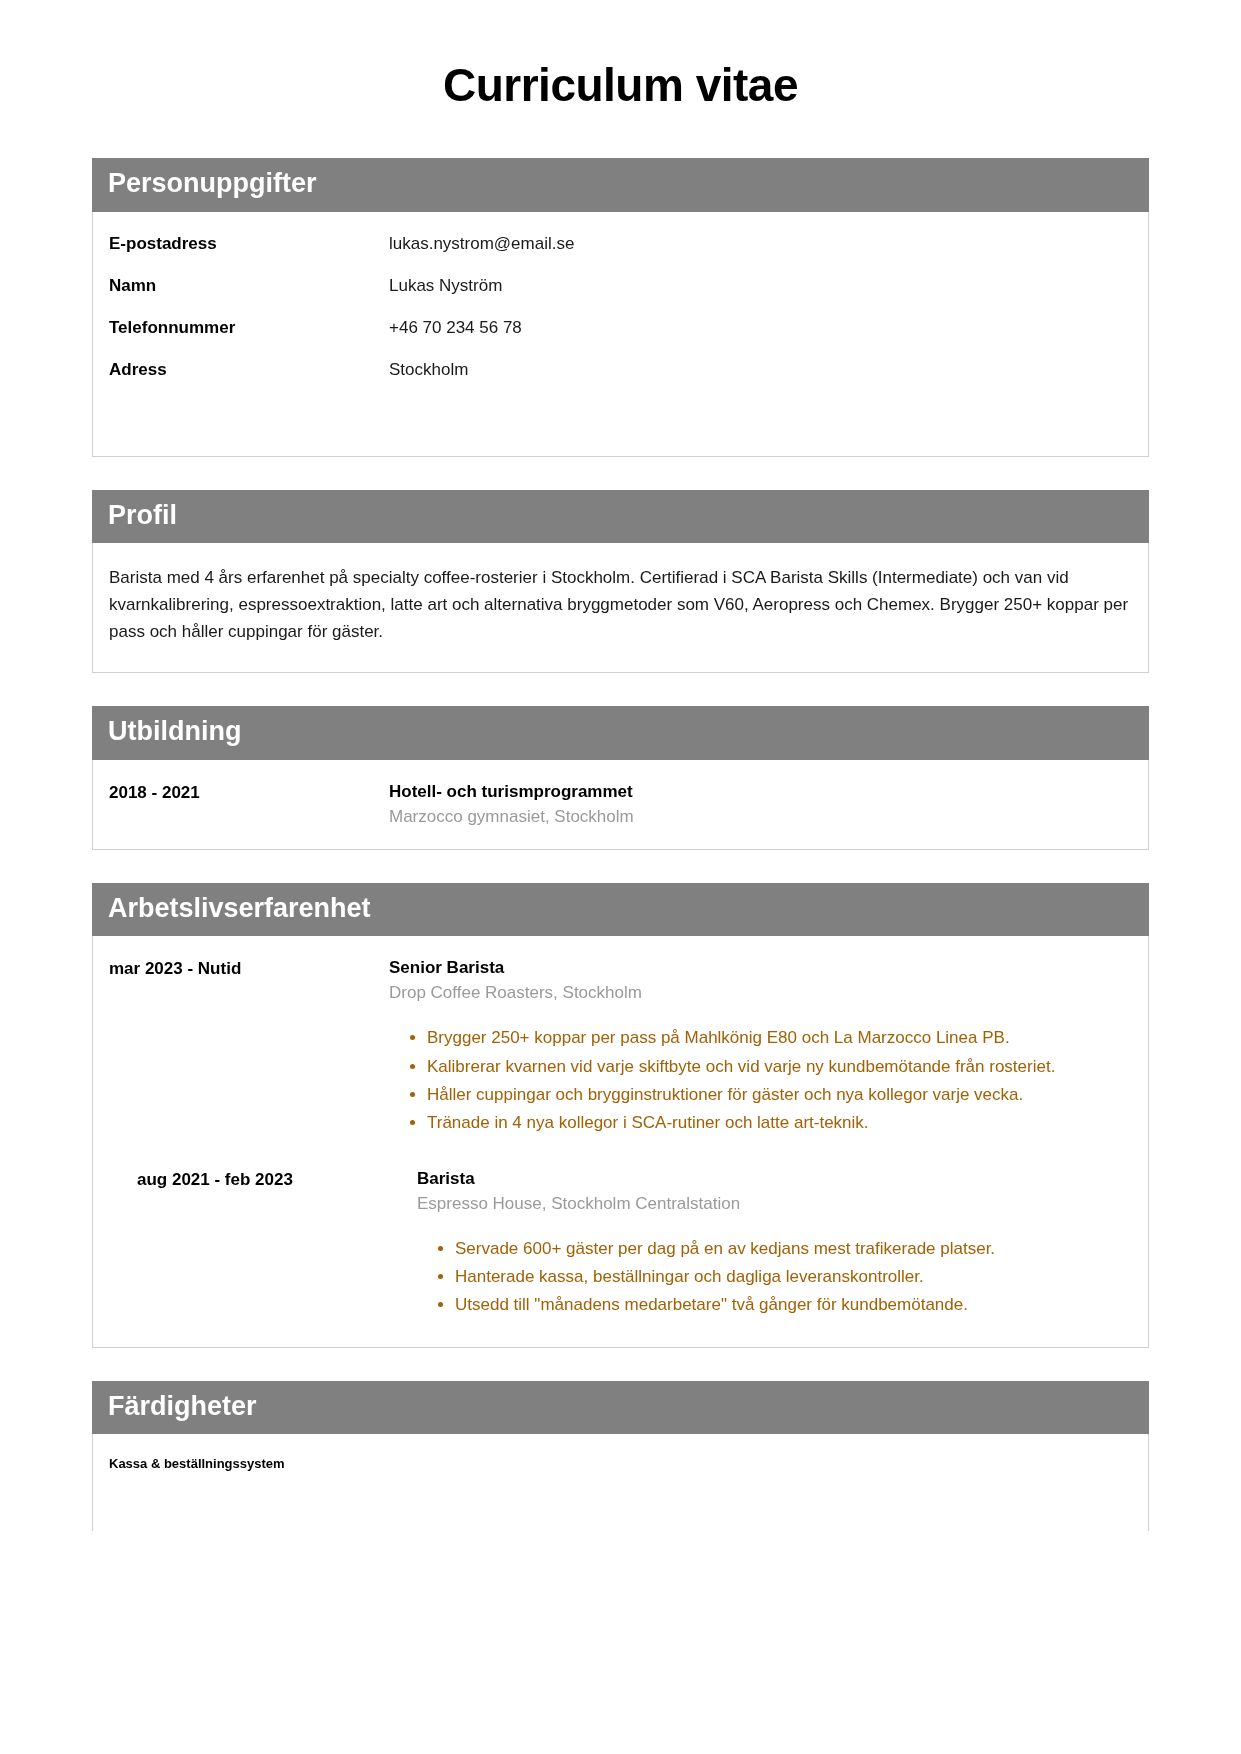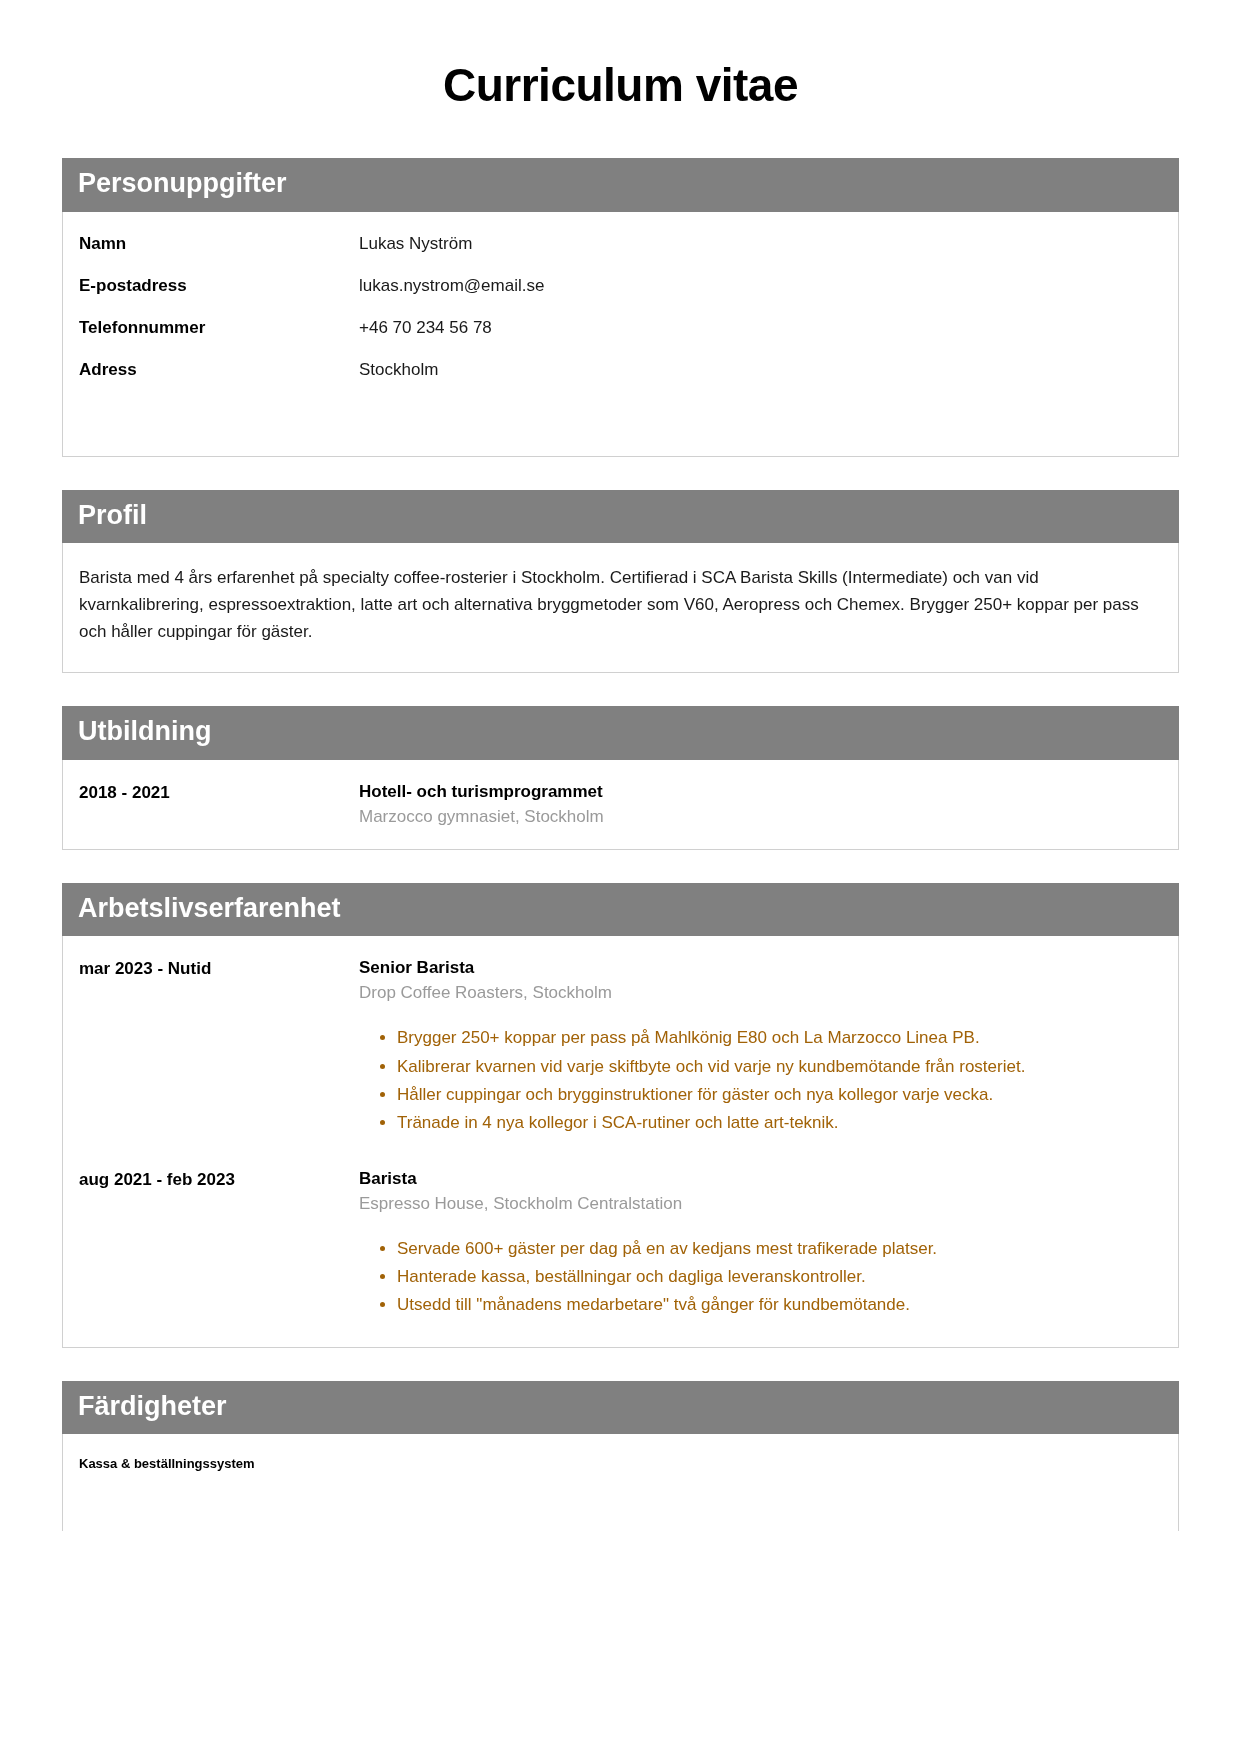--- a/index.html
+++ b/index.html
@@ -7,21 +7,21 @@
     width: 1241px;
     height: 1754px;
     background: #ffffff;
     font-family: "Liberation Sans", sans-serif;
     color: #000000;
   }
   .page {
     width: 1241px;
     height: 1754px;
     position: relative;
-    padding: 0 62px;
+    padding: 0 92px;
     overflow: hidden;
   }
   .doc-title {
     text-align: center;
     font-size: 46px;
     font-weight: bold;
     letter-spacing: -0.5px;
     padding-top: 58px;
     padding-bottom: 46px;
     color: #000;
@@ -60,21 +60,21 @@
   }
   .pd-extra { height: 28px; }
   
   .profile-text {
     font-size: 17px;
     line-height: 1.58;
     color: #1a1a1a;
   }
   
   .entry { display: flex; }
-  .entry + .entry { margin-top: 30px; }
+  .entry + .entry { margin-top: 30px; margin-left: 28px; }
   .entry-left {
     width: 280px;
     flex: 0 0 280px;
     font-size: 17px;
     font-weight: bold;
     color: #000;
     padding-top: 1px;
   }
   .entry-right { flex: 1 1 auto; }
   .entry-title {
@@ -113,26 +113,26 @@
 <body>
 
 <div class="page">
 
   <h1 class="doc-title">Curriculum vitae</h1>
 
   <div class="section">
     <div class="section-header">Personuppgifter</div>
     <div class="section-body">
       <div class="pd-row">
+        <div class="pd-label">E-postadress</div>
+        <div class="pd-value">lukas.nystrom@email.se</div>
+      </div>
+      <div class="pd-row">
         <div class="pd-label">Namn</div>
         <div class="pd-value">Lukas Nyström</div>
-      </div>
-      <div class="pd-row">
-        <div class="pd-label">E-postadress</div>
-        <div class="pd-value">lukas.nystrom@email.se</div>
       </div>
       <div class="pd-row">
         <div class="pd-label">Telefonnummer</div>
         <div class="pd-value">+46 70 234 56 78</div>
       </div>
       <div class="pd-row">
         <div class="pd-label">Adress</div>
         <div class="pd-value">Stockholm</div>
       </div>
       <div class="pd-extra"></div>

